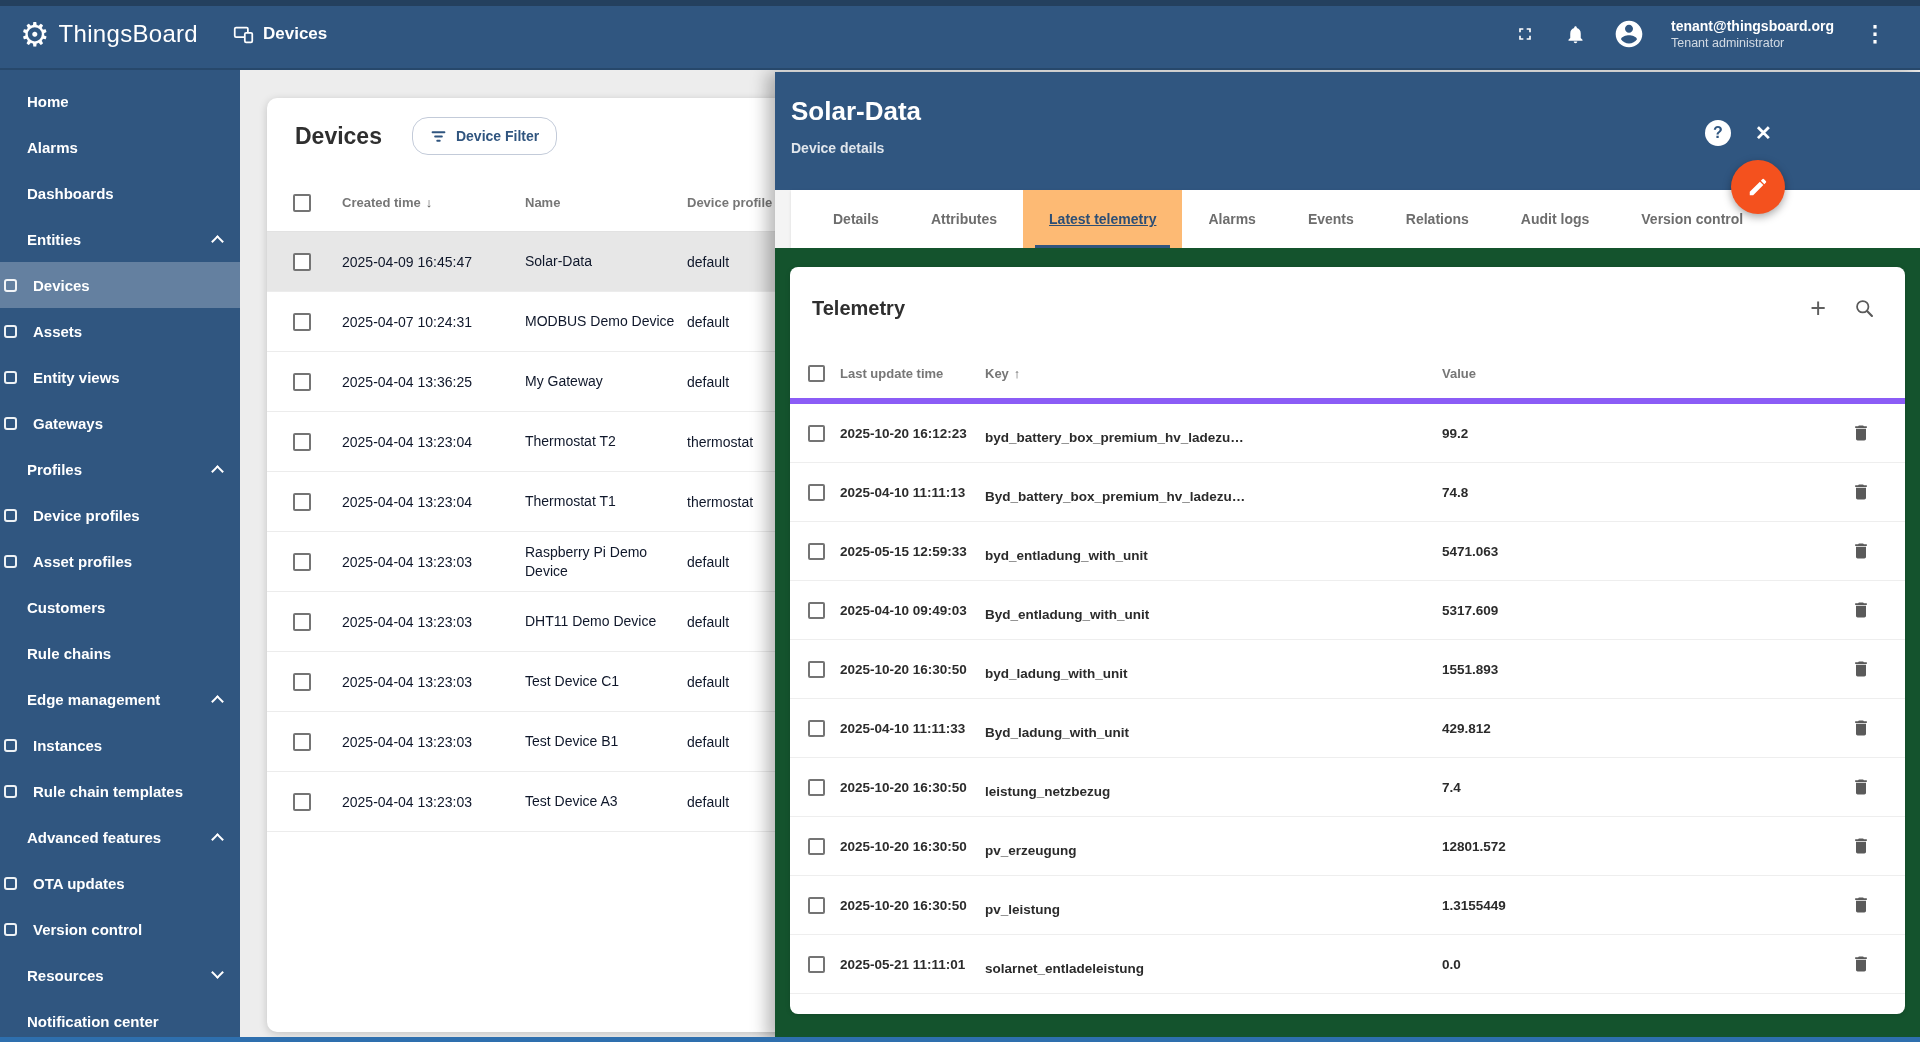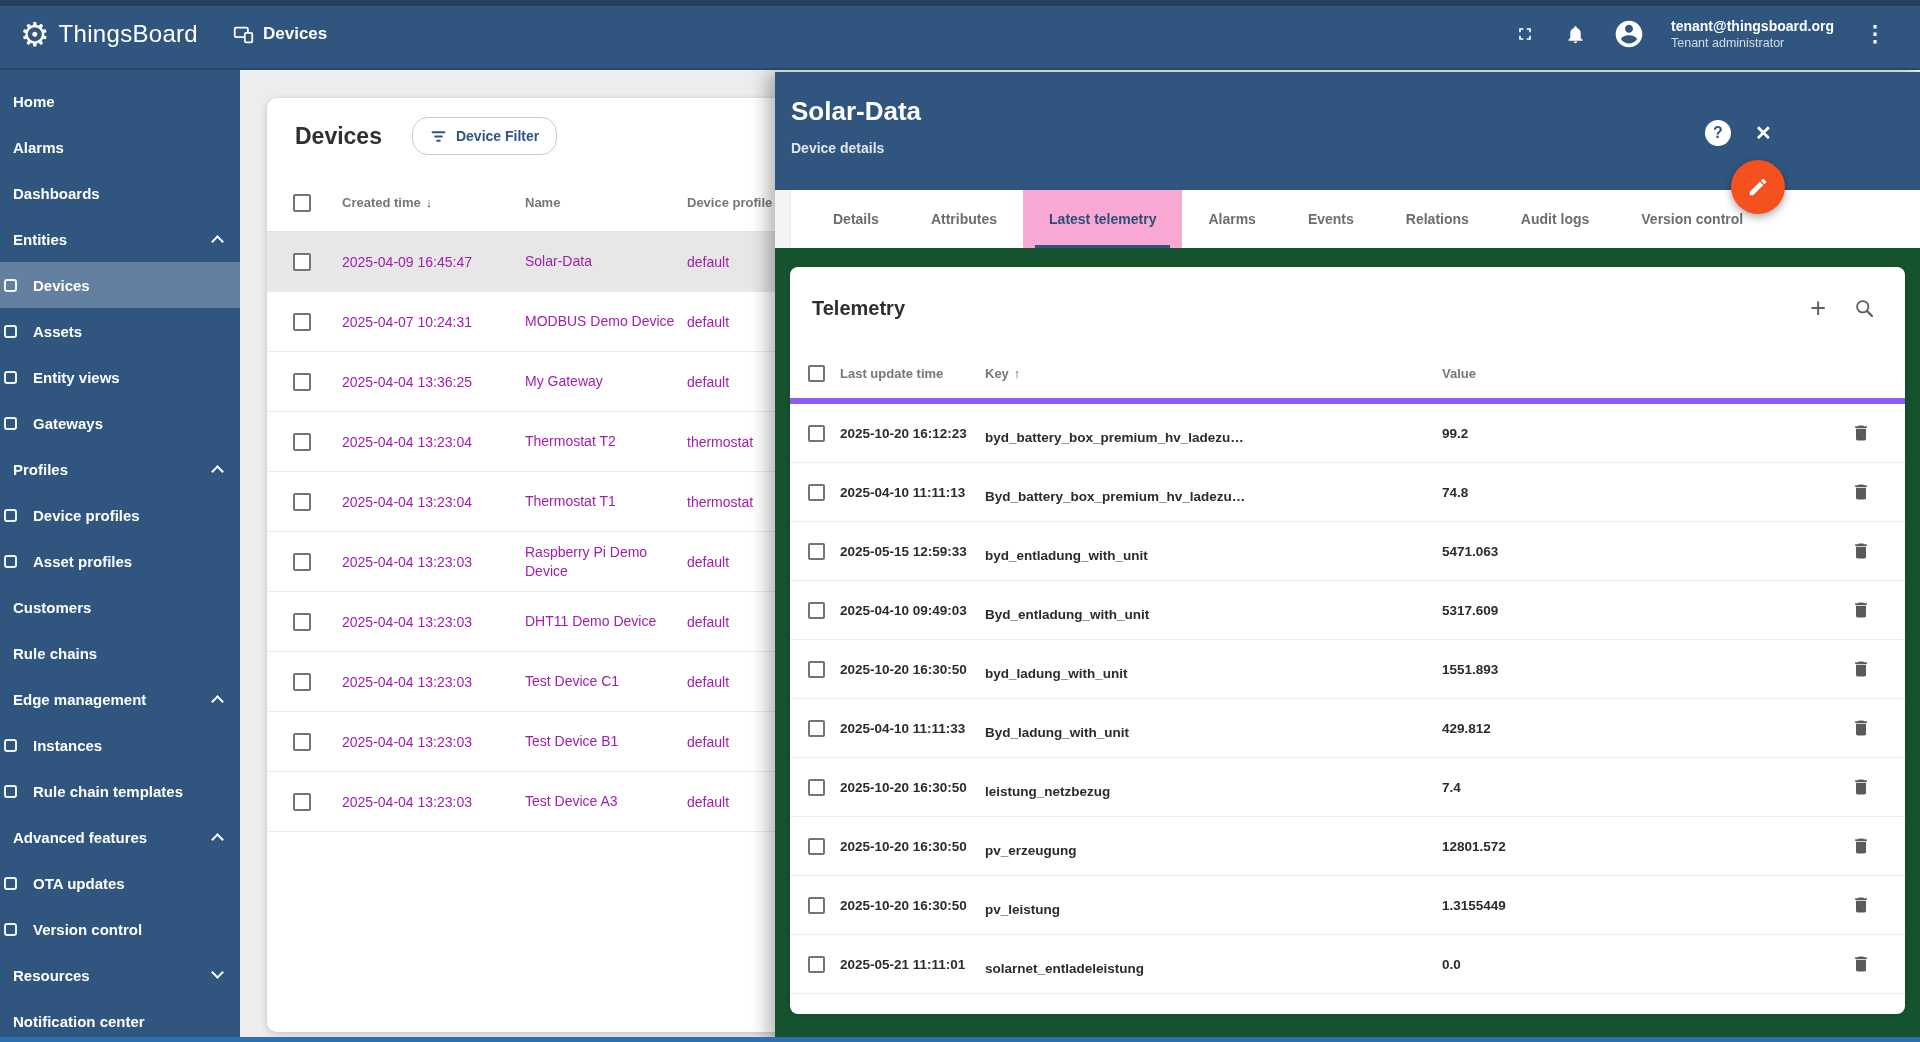--- a/index.html
+++ b/index.html
@@ -21,53 +21,53 @@
   .topbar-right { position:absolute; right:30px; display:flex; align-items:center; gap:26px; }
   .tb-icon { width:24px; height:24px; display:flex; align-items:center; justify-content:center; cursor:pointer; }
   .avatar { width:32px; height:32px; cursor:pointer; }
   .user-block { display:flex; flex-direction:column; line-height:1.3; cursor:default; max-width:180px; }
   .user-email { font-size:14px; font-weight:600; }
   .user-role { font-size:12.5px; color:rgba(255,255,255,.78); }
   .more-dots { font-size:22px; font-weight:700; cursor:pointer; padding:0 4px; }
 
   
   .sidebar { position:absolute; left:0; top:70px; width:240px; height:972px; background:#305680; padding-top:8px; z-index:7; }
-  .side-item { position:relative; height:46px; display:flex; align-items:center; color:#fff; font-size:15px; font-weight:600; padding-left:13px; cursor:pointer; white-space:nowrap; }
+  .side-item { position:relative; height:46px; display:flex; align-items:center; color:#fff; font-size:15px; font-weight:600; padding-left:27px; cursor:pointer; white-space:nowrap; }
   .side-item.sub { padding-left:33px; }
   .side-item.selected { background:rgba(255,255,255,.25); }
   .s-icon { position:absolute; left:4px; width:13px; height:13px; border:2px solid rgba(255,255,255,.92); border-radius:3px; }
   .chev { position:absolute; right:18px; width:9px; height:9px; border-left:2.5px solid #fff; border-bottom:2.5px solid #fff; }
   .chev.up { transform:rotate(135deg); top:21px; }
   .chev.down { transform:rotate(-45deg); top:16px; }
 
   
   .devices-card { position:absolute; left:267px; top:98px; width:540px; height:934px; background:#fff; border-radius:10px; box-shadow:0 2px 8px rgba(0,0,0,.18); overflow:hidden; }
   .card-head { height:76px; display:flex; align-items:center; padding-left:28px; gap:30px; }
   .card-head h1 { font-size:23px; font-weight:600; color:#2f2f2f; }
   .filter-btn { height:38px; padding:0 17px; border:1.5px solid #c3cbd9; border-radius:16px; background:#fff; color:#30557f; font-weight:700; font-size:14px; display:flex; align-items:center; gap:9px; cursor:pointer; font-family:inherit; }
   .dhead, .drow { display:grid; grid-template-columns:75px 183px 162px 1fr; align-items:center; }
   .dhead { height:58px; border-bottom:1px solid #e2e2e2; font-size:13px; font-weight:700; color:#767676; }
-  .drow { min-height:60px; border-bottom:1px solid #ececec; font-size:14px; font-weight:500; color:#a21caf; }
+  .drow { min-height:60px; border-bottom:1px solid #ececec; font-size:14px; font-weight:500; color:#0f172a; }
   .drow.selected { background:#e7e7e7; }
   .cbx { width:18px; height:18px; border:2px solid #747474; border-radius:2px; background:#fff; margin-left:26px; cursor:pointer; flex:none; }
   .name-cell { padding-right:10px; line-height:1.3; font-weight:500; }
   .sort-arrow { font-size:13px; color:#555; margin-left:5px; }
 
   
   .details-panel { position:absolute; left:775px; top:72px; width:1145px; height:970px; background:#f4f4f4; box-shadow:-8px 0 16px rgba(0,0,0,.28); z-index:6; }
   .panel-header { position:relative; height:118px; background:#305680; color:#fff; padding:24px 0 0 16px; }
   .panel-header h2 { font-size:26px; font-weight:600; margin-bottom:13px; }
   .panel-sub { font-size:14px; color:rgba(255,255,255,.85); font-weight:600; }
   .panel-actions { position:absolute; top:48px; left:930px; display:flex; gap:24px; align-items:center; }
   .help-circle { width:26px; height:26px; background:#fff; color:#305680; border-radius:50%; font-size:16px; font-weight:700; display:flex; align-items:center; justify-content:center; cursor:pointer; }
   .close-x { font-size:20px; font-weight:600; color:#fff; cursor:pointer; }
   .fab { position:absolute; left:956px; top:88px; width:54px; height:54px; border-radius:50%; background:#f4511e; border:none; box-shadow:0 3px 9px rgba(0,0,0,.35); display:flex; align-items:center; justify-content:center; cursor:pointer; z-index:5; }
   .tabs { position:absolute; top:118px; left:16px; width:100%; height:58px; background:#fff; display:flex; padding-left:16px; box-shadow:0 1px 3px rgba(0,0,0,.10); }
   .tab { padding:0 26px; display:flex; align-items:center; font-size:14px; font-weight:700; color:#6d6d6d; position:relative; cursor:pointer; white-space:nowrap; }
-  .tab.active { color:#2c4e74; background:#f9a8d4; }
+  .tab.active { color:#2c4e74; background:#fdba74;text-decoration:underline; }
   .tab.active::after { content:""; position:absolute; left:12px; right:12px; bottom:0; height:3px; background:#30557f; }
   .panel-body { position:absolute; top:176px; left:0; right:0; bottom:0; background:#14532d; }
   .telemetry-card { position:absolute; left:15px; top:19px; width:1115px; height:747px; background:#fff; border-radius:8px; box-shadow:0 1px 5px rgba(0,0,0,.14); overflow:hidden; }
   .t-head { height:82px; display:flex; align-items:center; padding:0 30px 0 22px; }
   .t-head h3 { font-size:20px; font-weight:600; color:#2f2f2f; }
   .t-actions { margin-left:auto; display:flex; gap:28px; align-items:center; }
   .plus-ic { font-size:27px; color:#5f5f5f; font-weight:400; cursor:pointer; line-height:1; }
   .thead-row, .trow { display:grid; grid-template-columns:50px 145px 457px 1fr 56px; align-items:center; }
   .thead-row { height:55px; border-bottom:6px solid #8b5cf6; font-size:13px; font-weight:700; color:#767676; }
   .trow { height:59px; border-bottom:1px solid #eeeeee; font-size:13.5px; color:#2b2b2b; }

